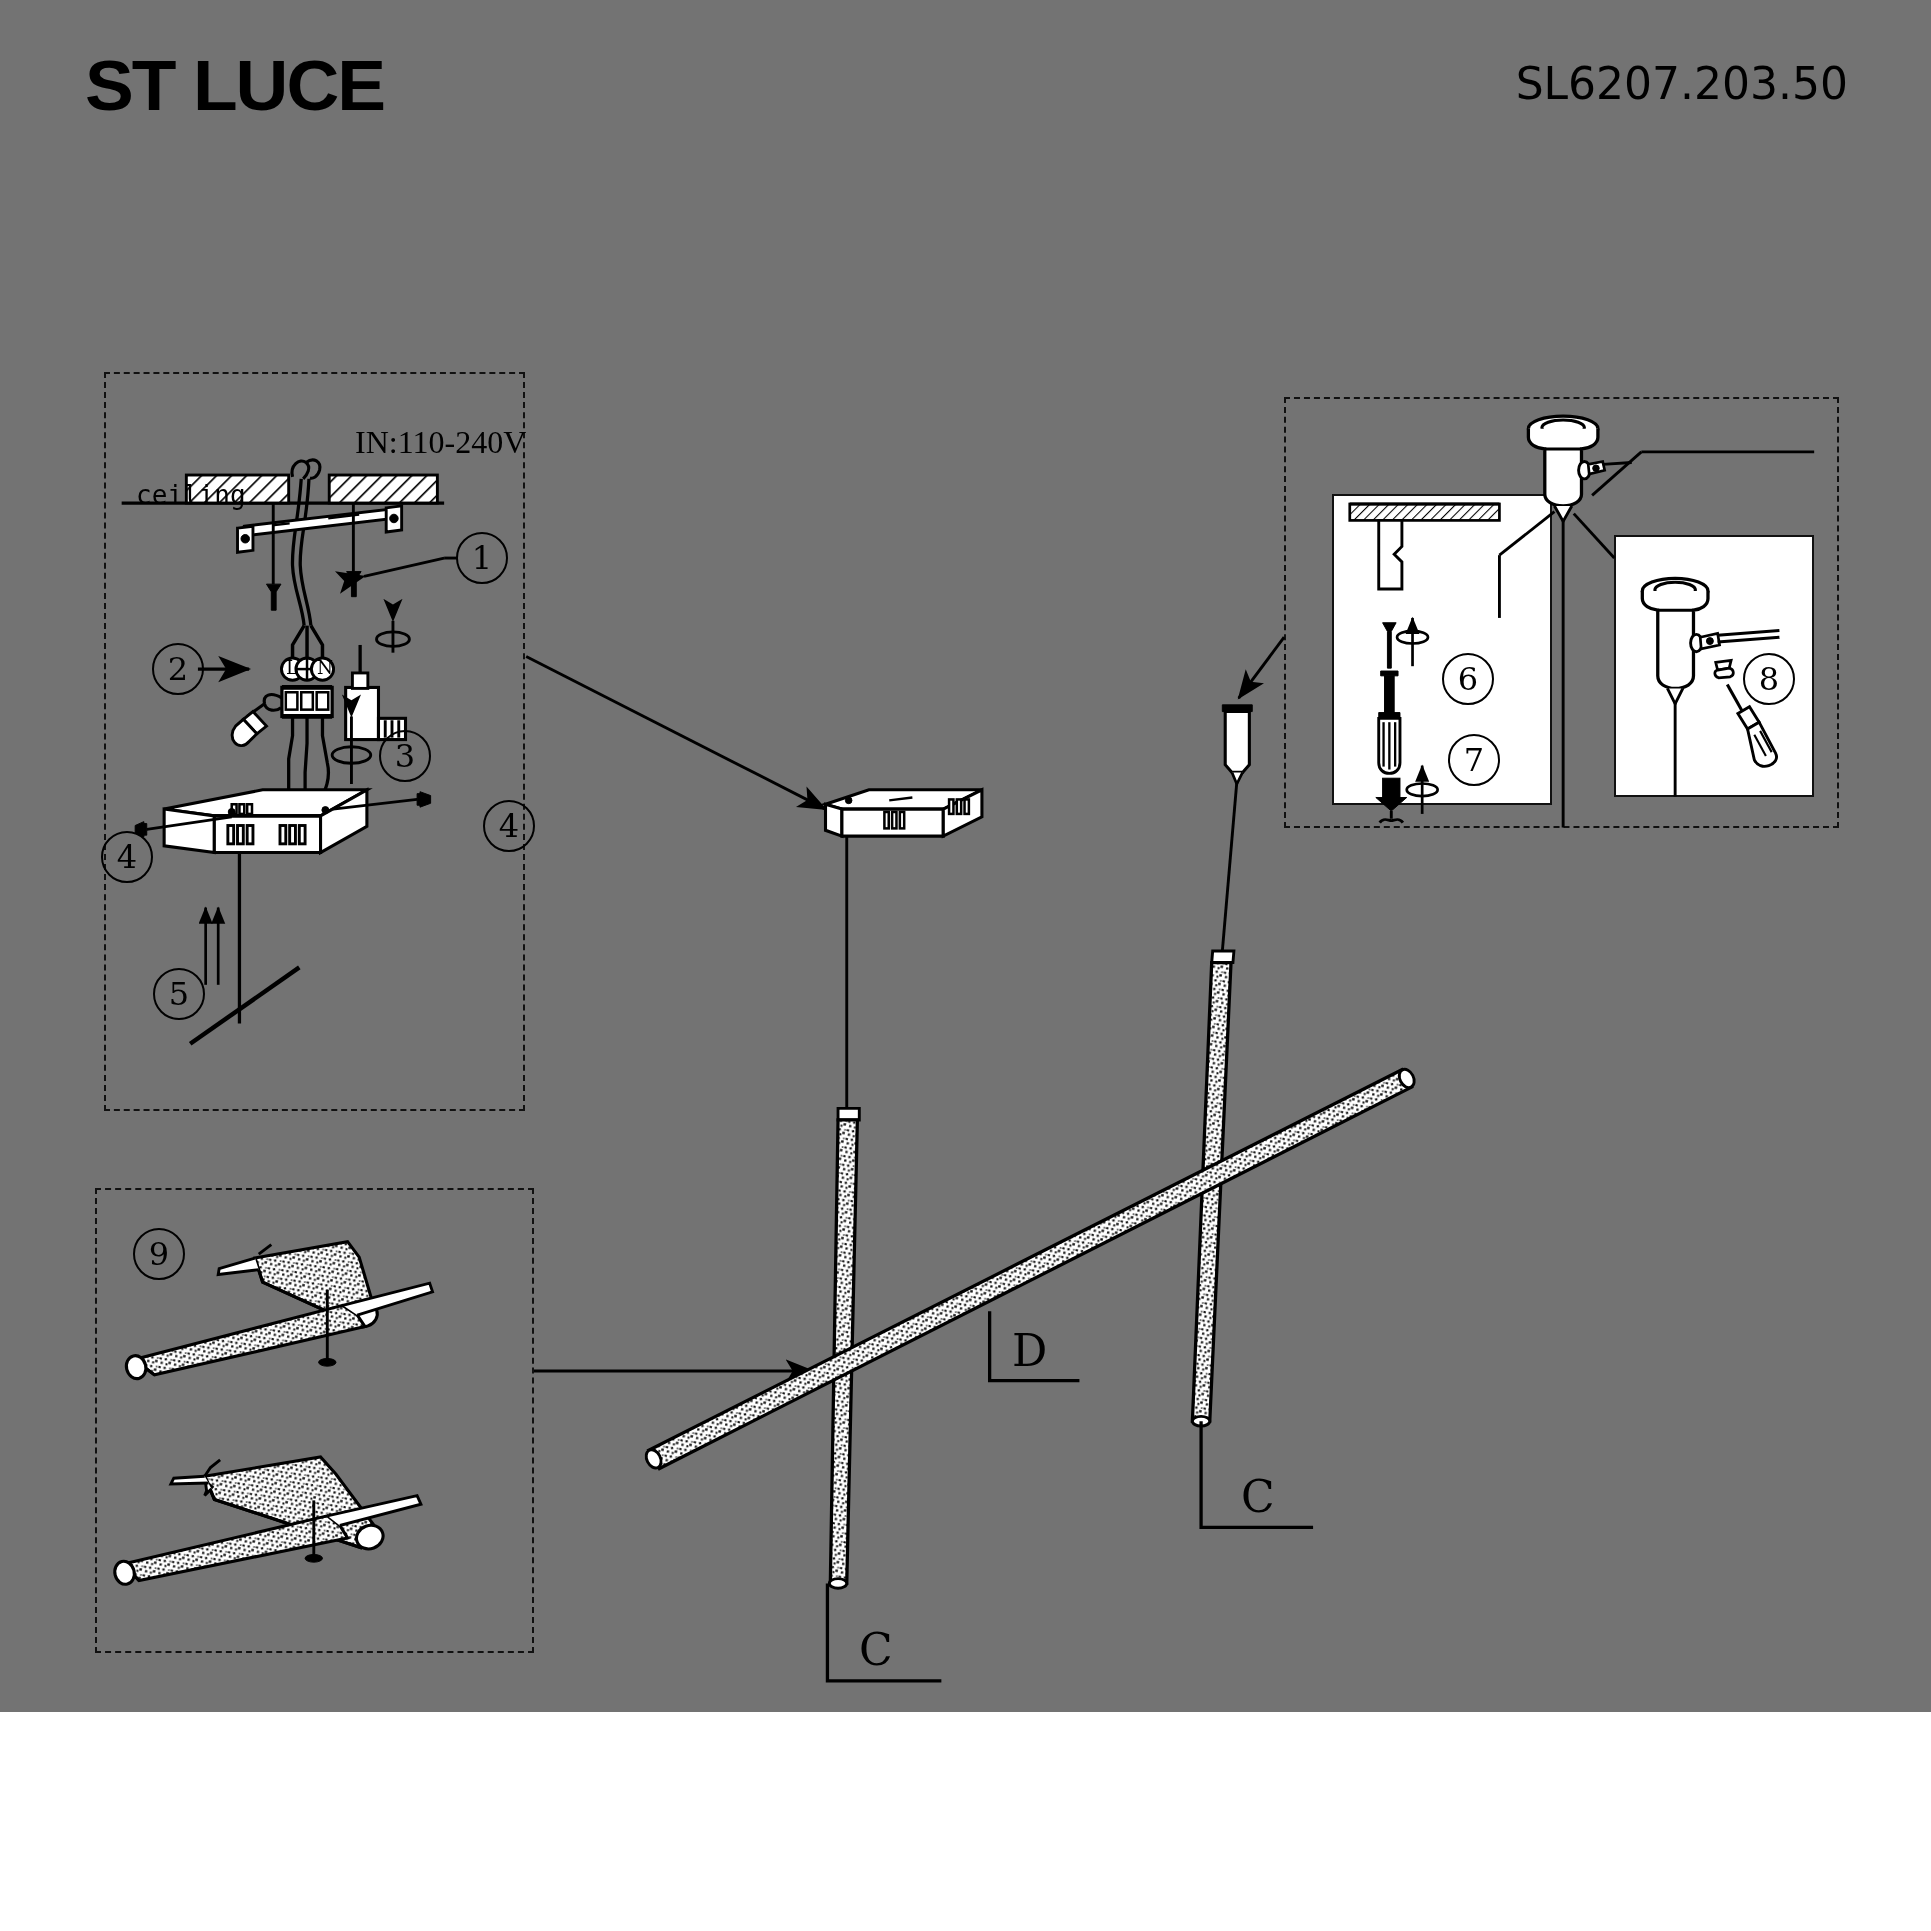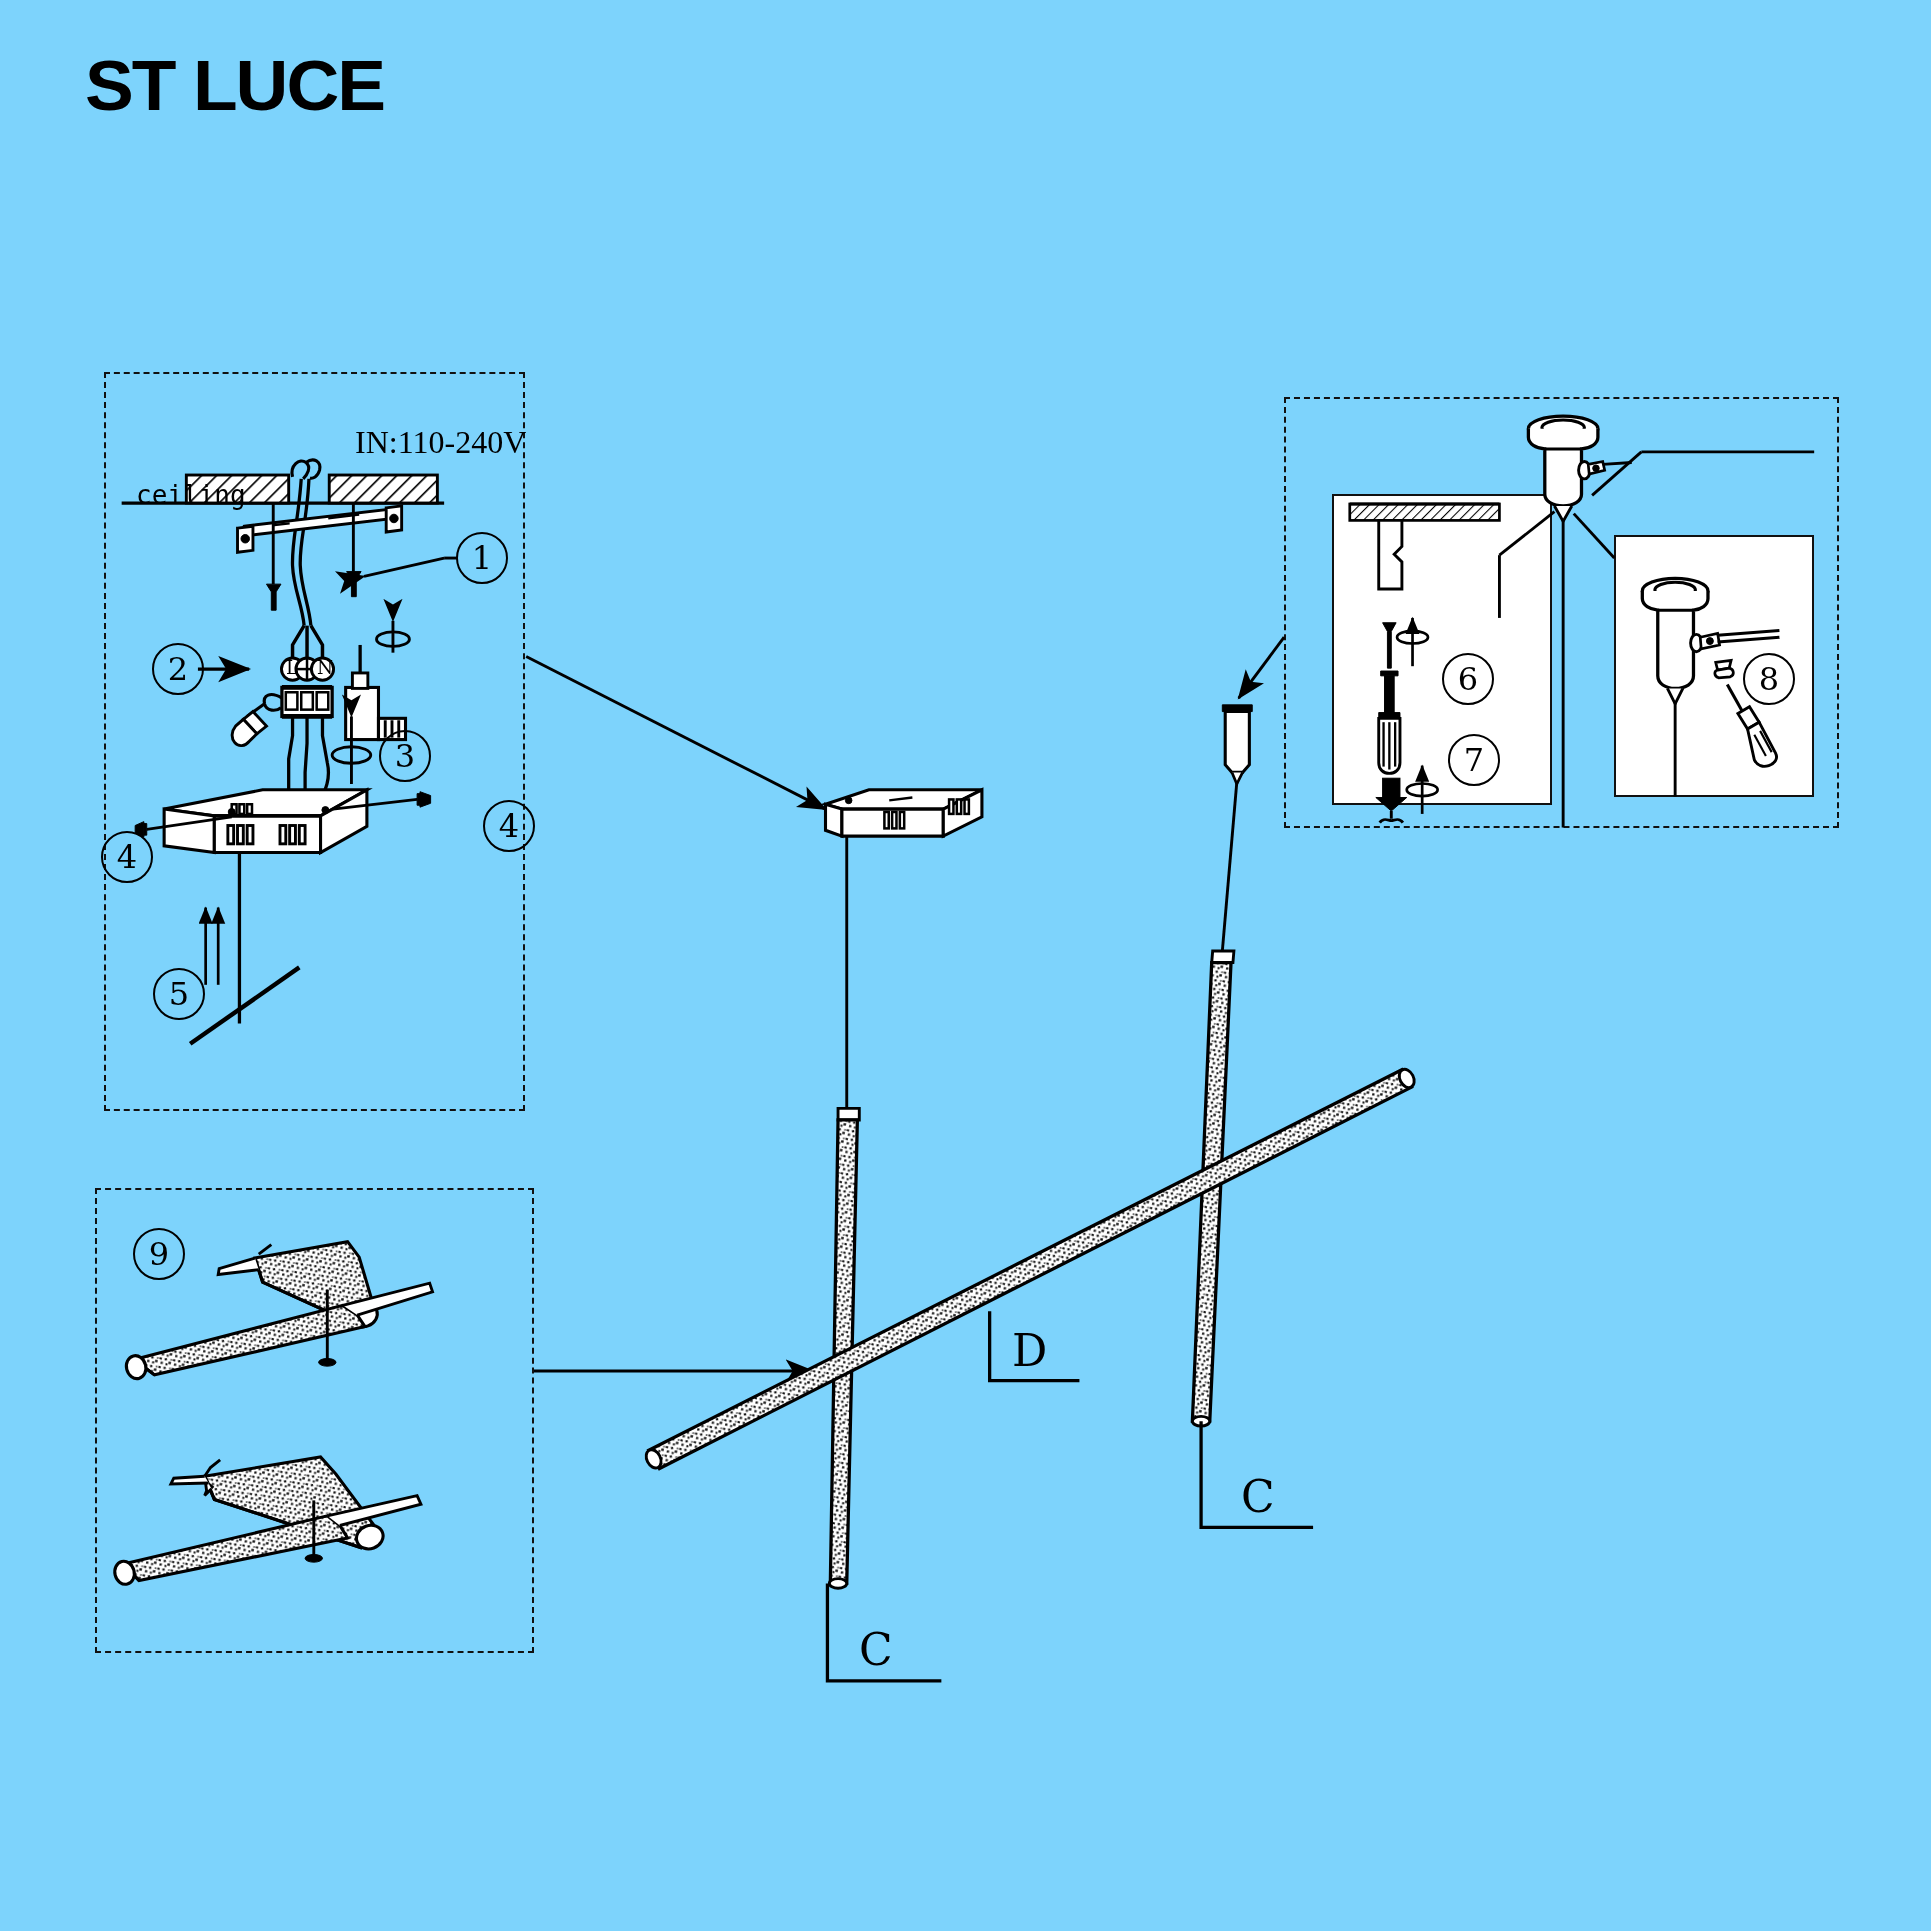--- a/index.html
+++ b/index.html
@@ -8,22 +8,22 @@
     padding: 0;
     background: #ffffff;
   }
   body {
     font-family: "Liberation Sans", sans-serif;
     color: #000000;
   }
   #page {
     position: relative;
     width: 1931px;
-    height: 1931px;
-    background: #7dd3fc;
+    height: 1712px;
+    background: #737373;
     overflow: hidden;
   }
 
   
   #brand-logo {
     position: absolute;
     left: 85px;
     top: 50px;
     font-family: "Liberation Sans", sans-serif;
     font-weight: 700;
@@ -121,20 +121,21 @@
     font-size: 32px;
   }
 </style>
 </head>
 <body>
 
 <div id="page">
 
   <div id="brand-logo">ST LUCE</div>
 
+  <div id="product-code">SL6207.203.50</div>
 
   <div class="panel" style="left:104px; top:372px; width:421px; height:739px;"></div>
 
   <div class="panel" style="left:95px; top:1188px; width:439px; height:465px;"></div>
 
   <div class="panel" style="left:1284px; top:397px; width:555px; height:431px;"></div>
 
   <div class="subpanel" style="left:1332px; top:494px; width:220px; height:311px;"></div>
 
   <div class="subpanel" style="left:1614px; top:535px; width:200px; height:262px;"></div>

